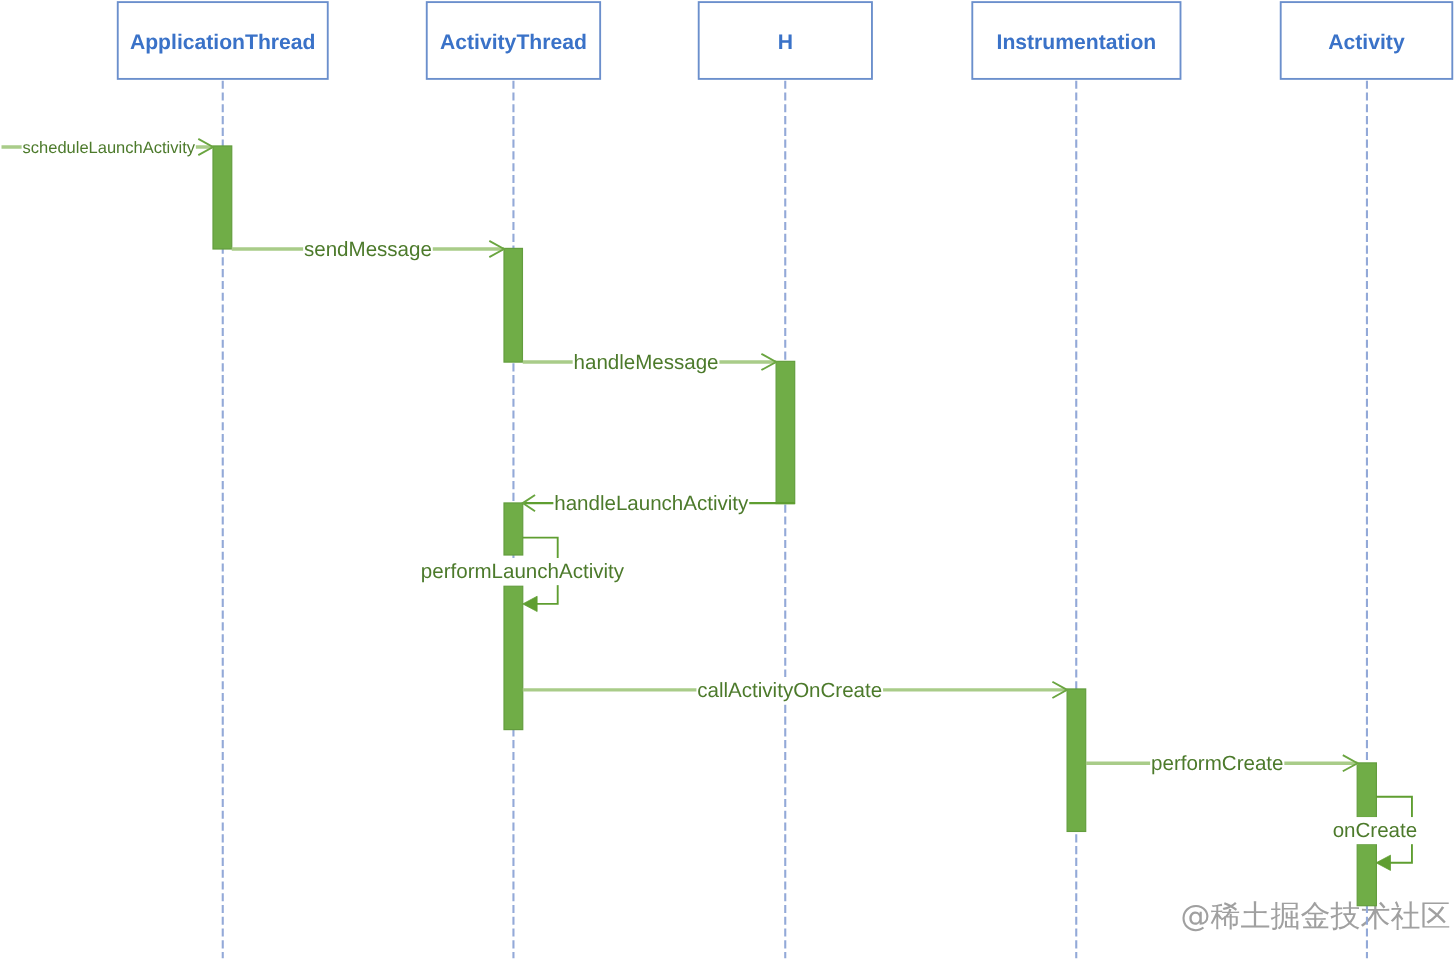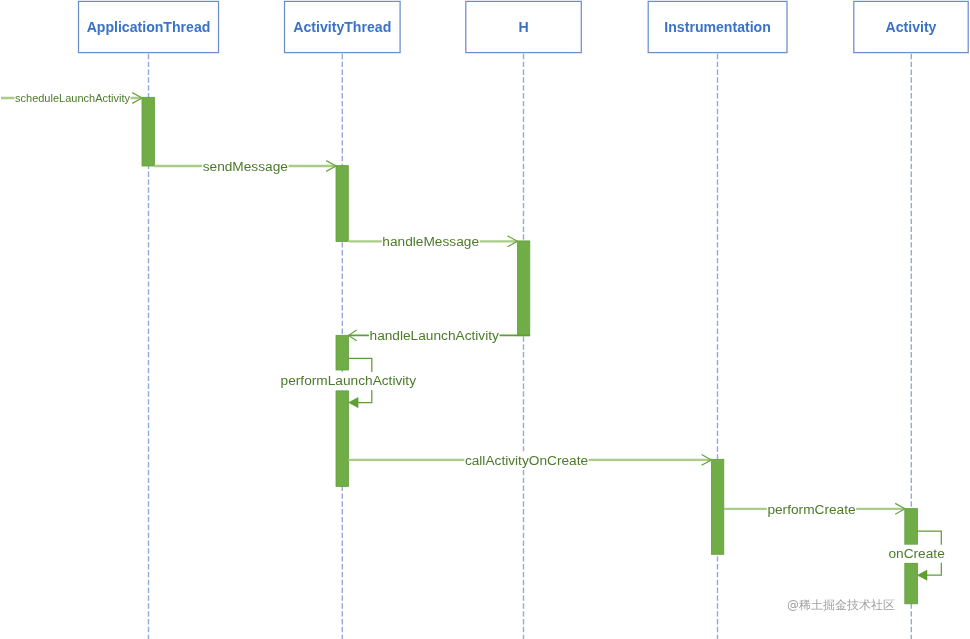--- a/index.html
+++ b/index.html
@@ -110,14 +110,14 @@
         <g>
           <rect x="648.2" y="1.4" width="138.8" height="51.2" fill="#ffffff" stroke="#6b8fcc" stroke-width="1.25"></rect>
           <text x="717.6" y="32.4" text-anchor="middle" dominant-baseline="alphabetic" font-size="14.1" font-weight="bold" font-family="&quot;Liberation Sans&quot;, sans-serif" fill="#3a72c8">Instrumentation</text>
         </g>
         <g>
           <rect x="853.8" y="1.4" width="114.4" height="51.2" fill="#ffffff" stroke="#6b8fcc" stroke-width="1.25"></rect>
           <text x="911" y="32.4" text-anchor="middle" dominant-baseline="alphabetic" font-size="14.1" font-weight="bold" font-family="&quot;Liberation Sans&quot;, sans-serif" fill="#3a72c8">Activity</text>
         </g>
       </g>
     </svg>
-    <div class="wm" style="left: 787px; top: 597px; font-size: 12px; color: rgb(160, 160, 160);">@稀土掘金技术社区</div>
+    <div class="wm" style="left: 787px; top: 597px; font-size: 20px; color: rgb(160, 160, 160);">@稀土掘金技术社区</div>
   </div>
 
 </body></html>

